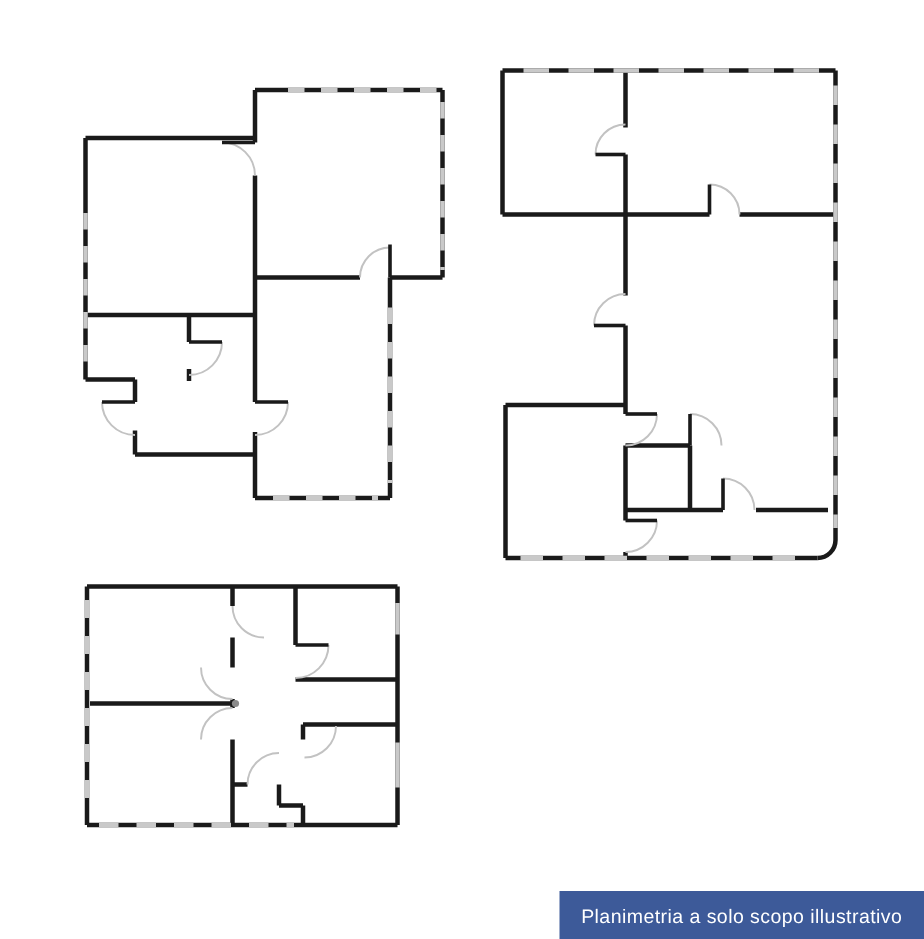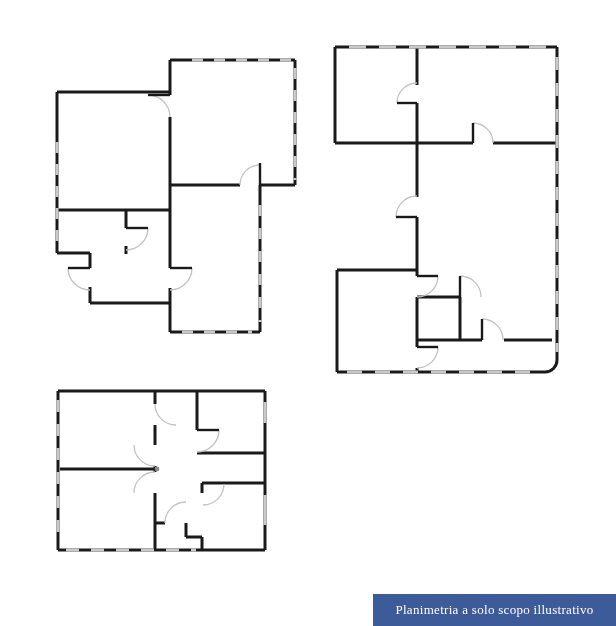--- a/index.html
+++ b/index.html
@@ -1,21 +1,21 @@
 <!DOCTYPE html>
 <html><head>
 <meta charset="utf-8">
 <style>
   html,body{margin:0;padding:0;background:#fff;}
   .stage{
     position:relative;
     width:616px;height:626px;
     background:#ffffff;
     overflow:hidden;
-    font-family:Liberation Serif, serif;
+    font-family:Liberation Sans, sans-serif;
     text-align:center;
   }
   #plans-svg{position:absolute;left:0;top:0;width:616px;height:626px;display:block;}
   .footer-label{
     position:absolute;
     right:0;bottom:0;
     width:243px;height:32px;
     display:flex;align-items:center;justify-content:center;
     font-size:13px;
     letter-spacing:0.3px;

